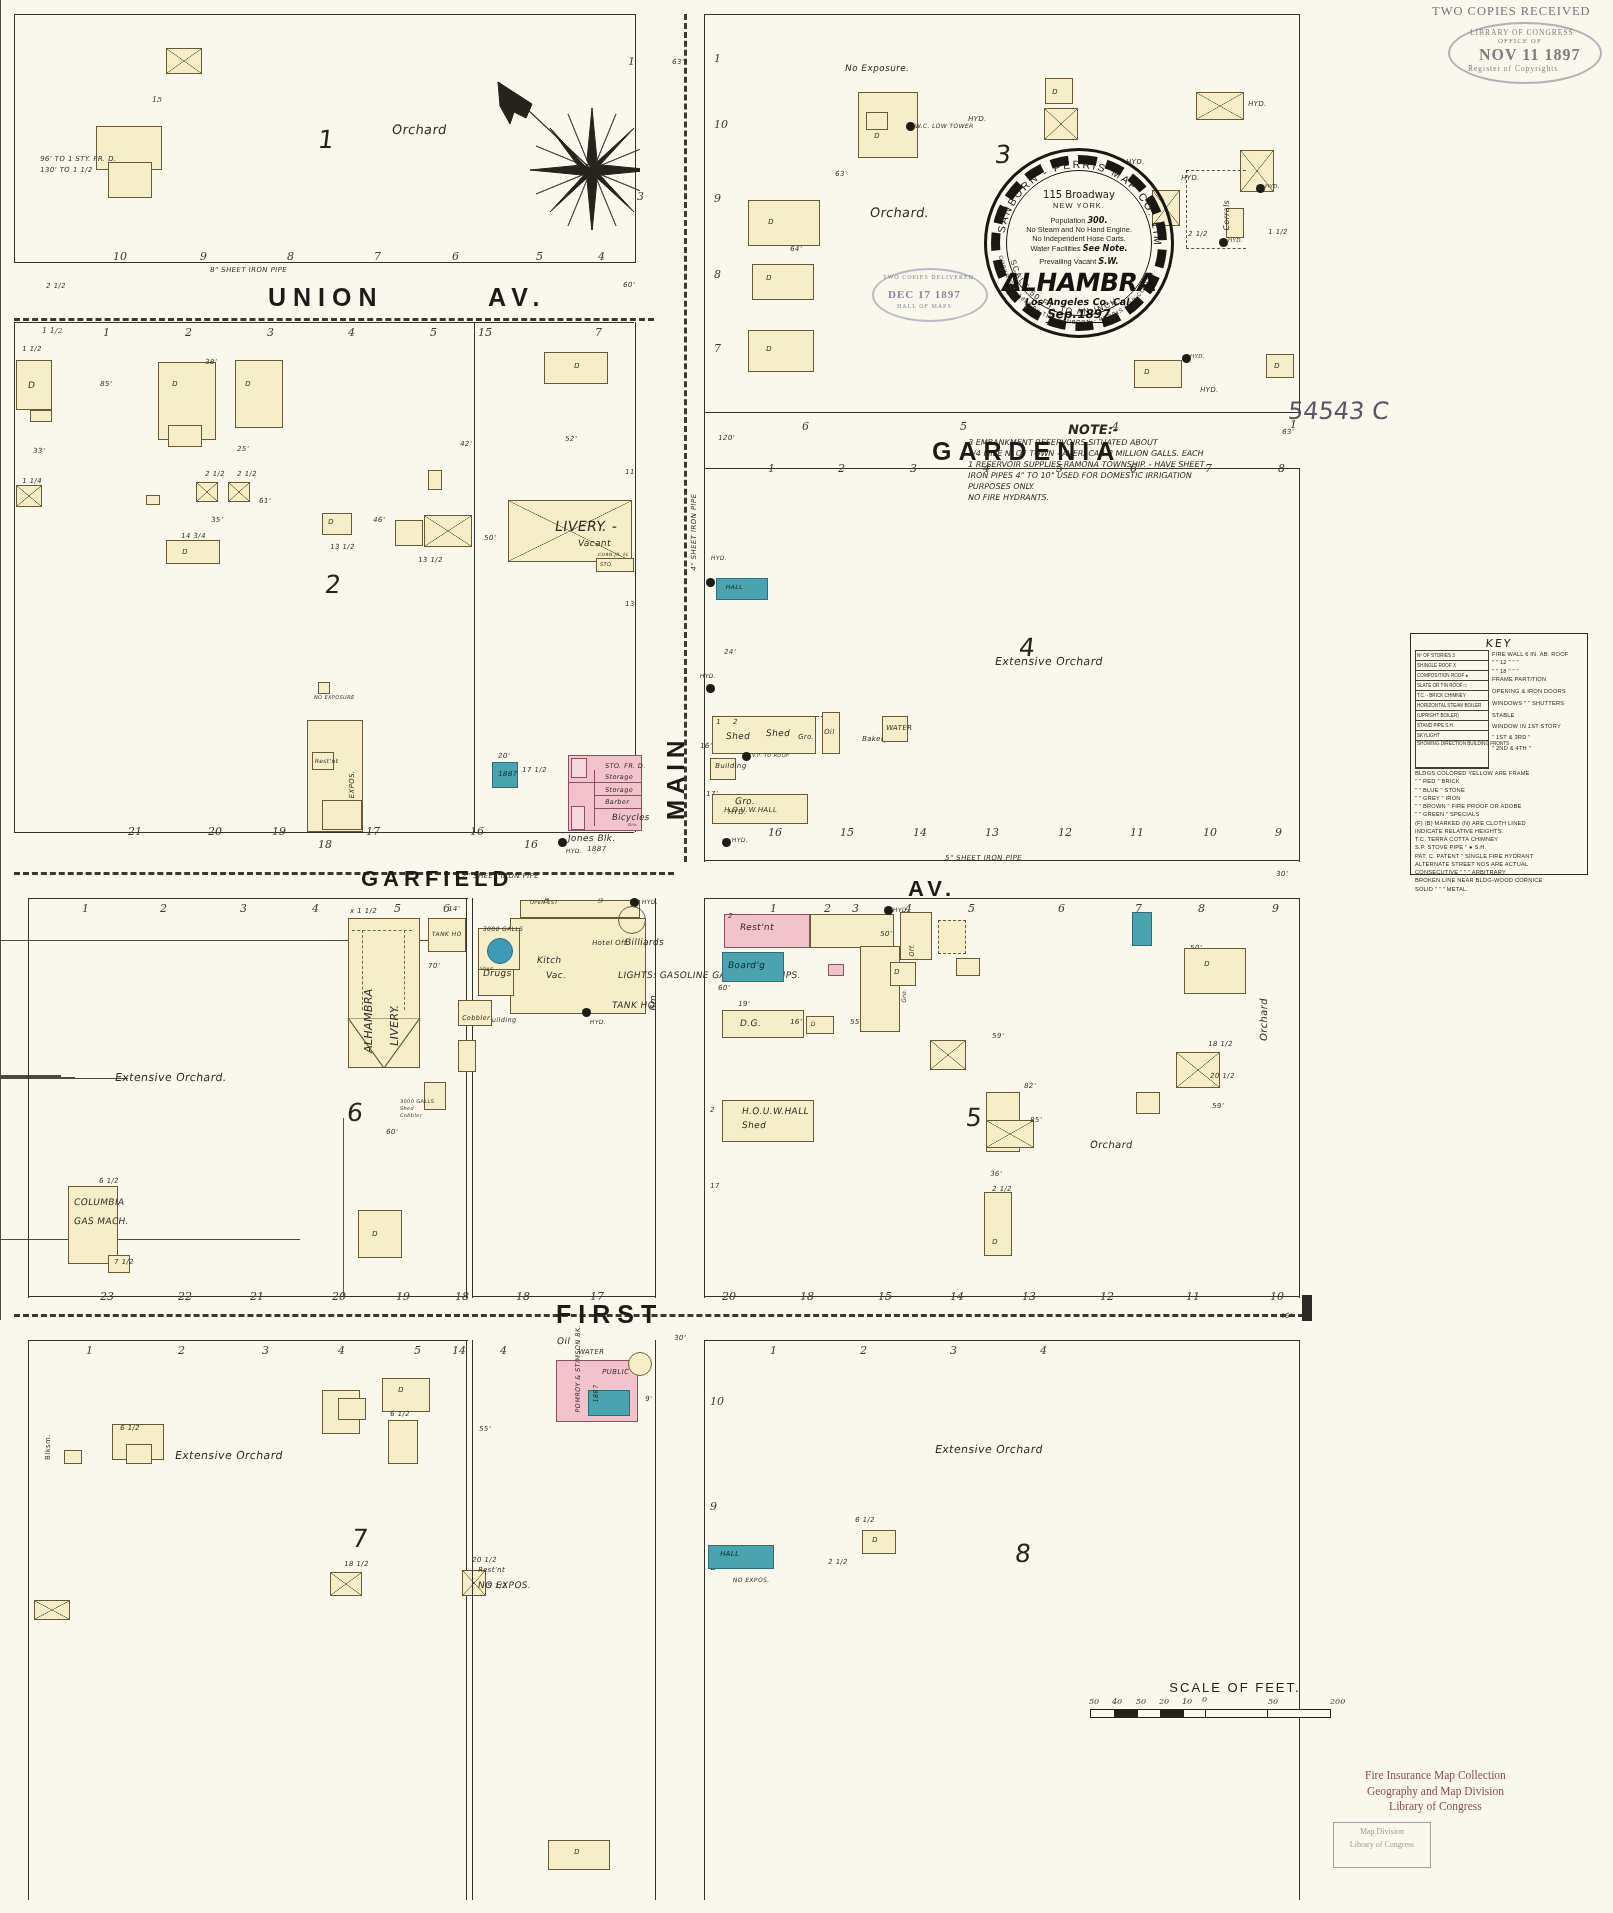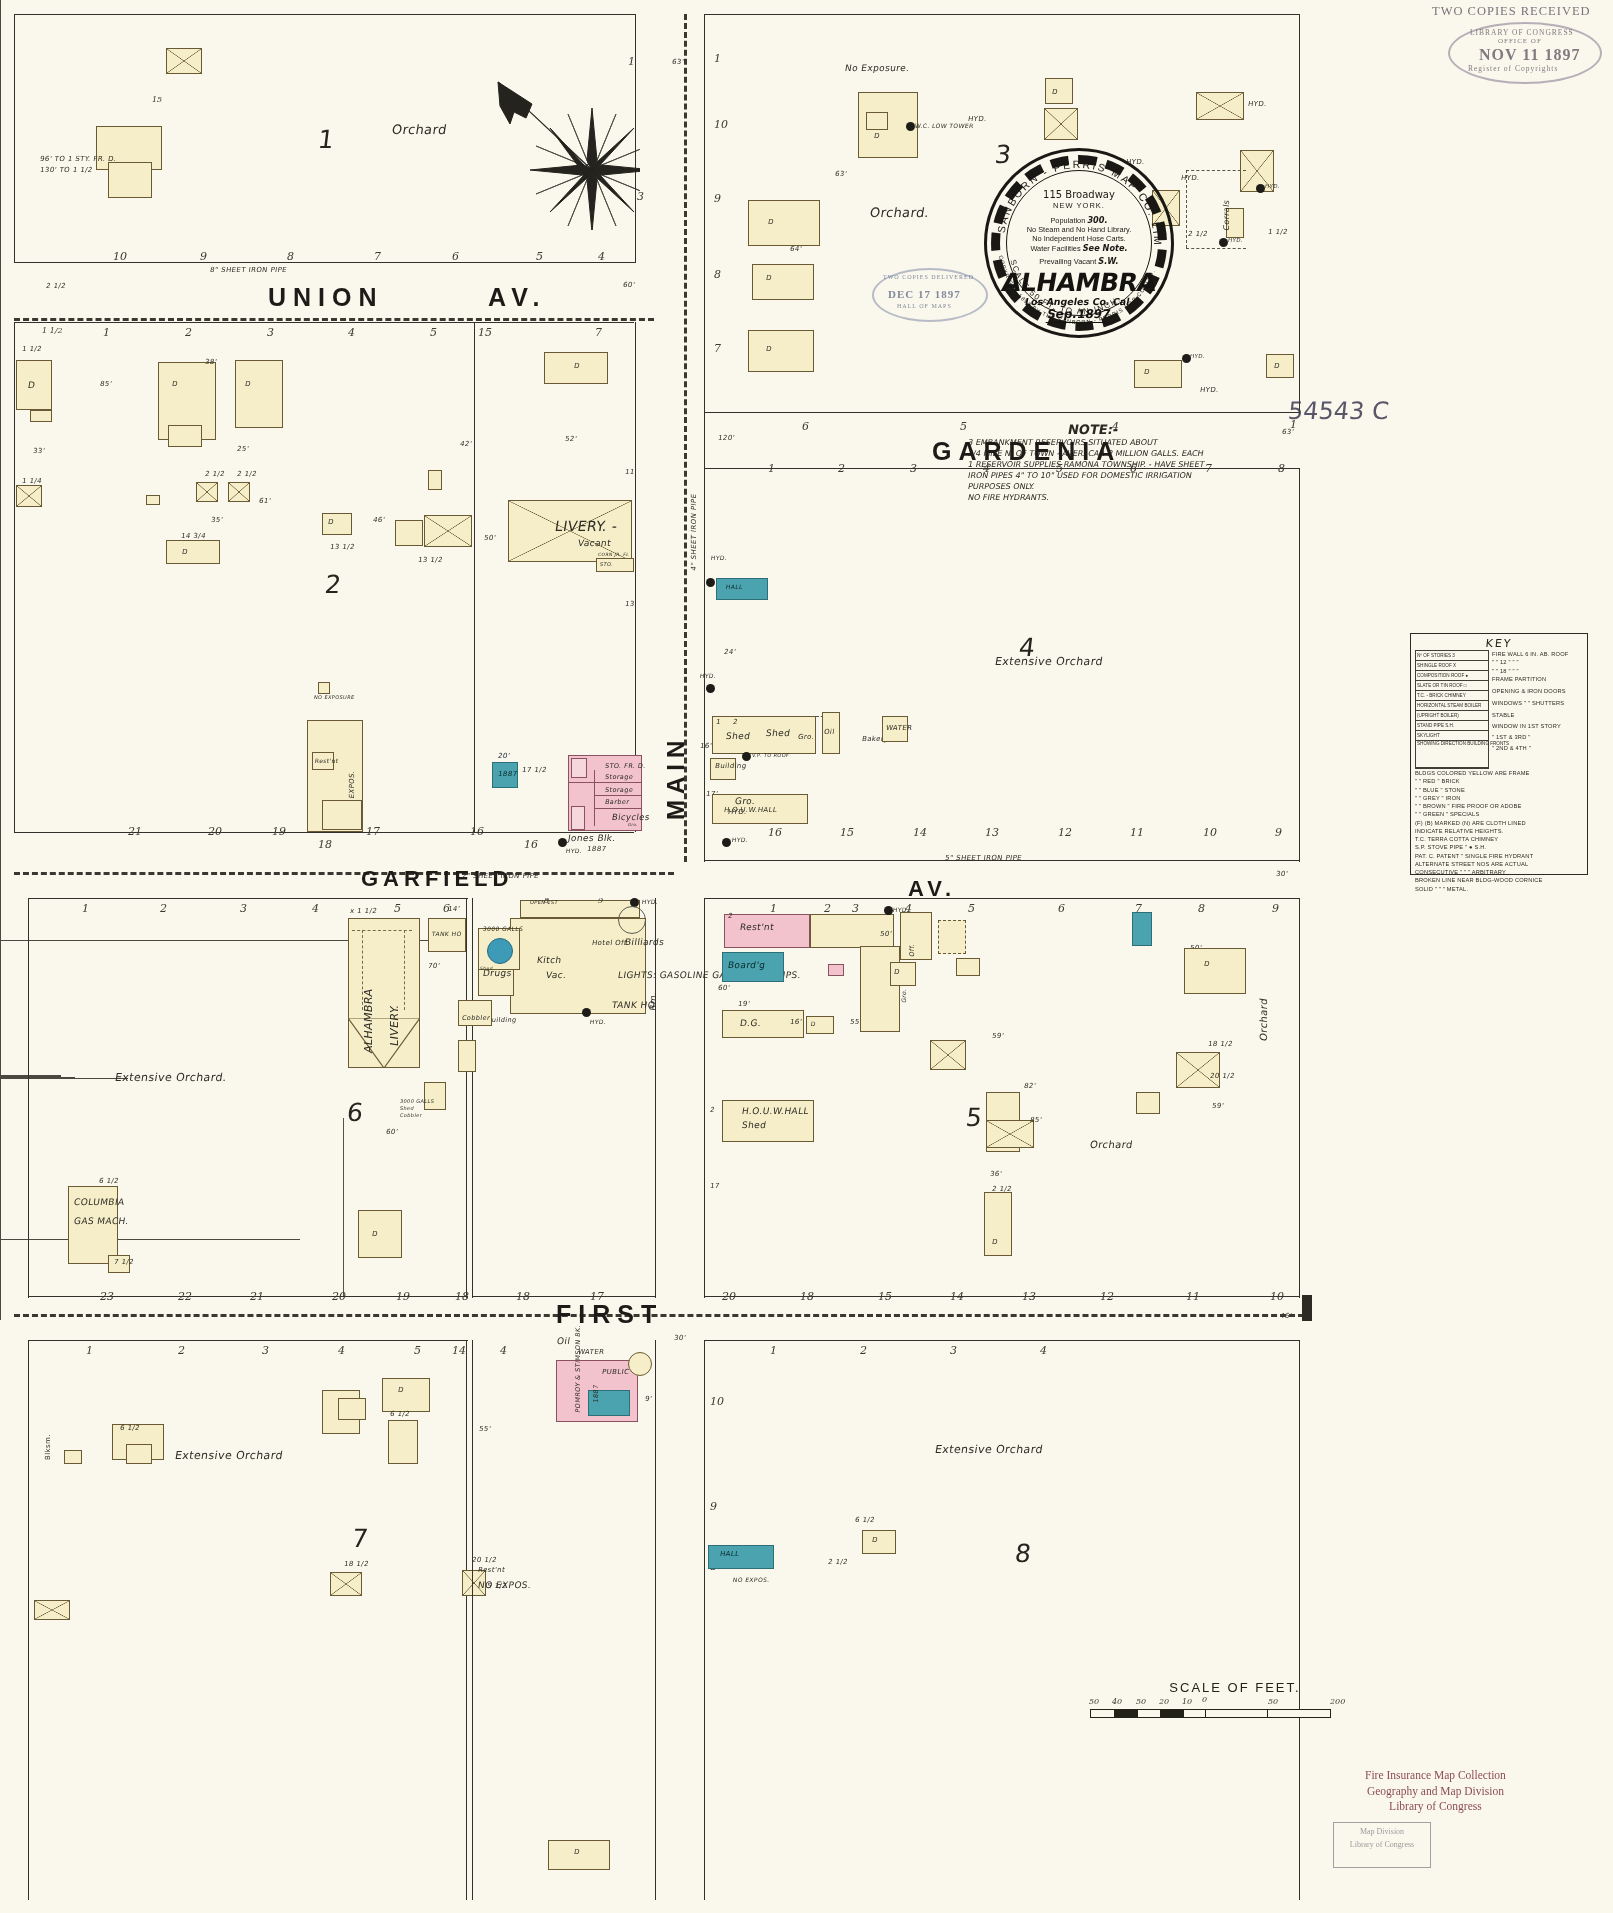--- a/index.html
+++ b/index.html
@@ -433,21 +433,21 @@
       <text font-family="Liberation Sans, sans-serif" font-size="5.6" fill="#191814" letter-spacing="1">
         <textPath href="#arcBot2" startOffset="5%">COPYRIGHT 1897 BY THE SANBORN - PERRIS MAP CO. LTD.</textPath>
       </text>
     </svg>
     <div class="sealtext">
       <div class="s-broadway">115 Broadway</div>
       <div class="s-ny">NEW YORK.</div>
       <div class="s-rule"></div>
       <div class="s-line"><span>Population</span>
         <em>300.</em></div>
-      <div class="s-line">No Steam and No Hand Library.</div>
+      <div class="s-line">No Steam and No Hand Engine.</div>
       <div class="s-line">No Independent Hose Carts.</div>
       <div class="s-line"><span>Water Facilities</span>
         <em>See Note.</em></div>
       <div class="s-line" style="margin-top:3px;"><span>Prevailing Vacant</span>
         <em>S.W.</em></div>
       <div class="s-city">ALHAMBRA</div>
       <div class="s-sub">Los Angeles Co.  Cal.</div>
       <div class="s-date">Sep.1897</div>
     </div>
   </div>

